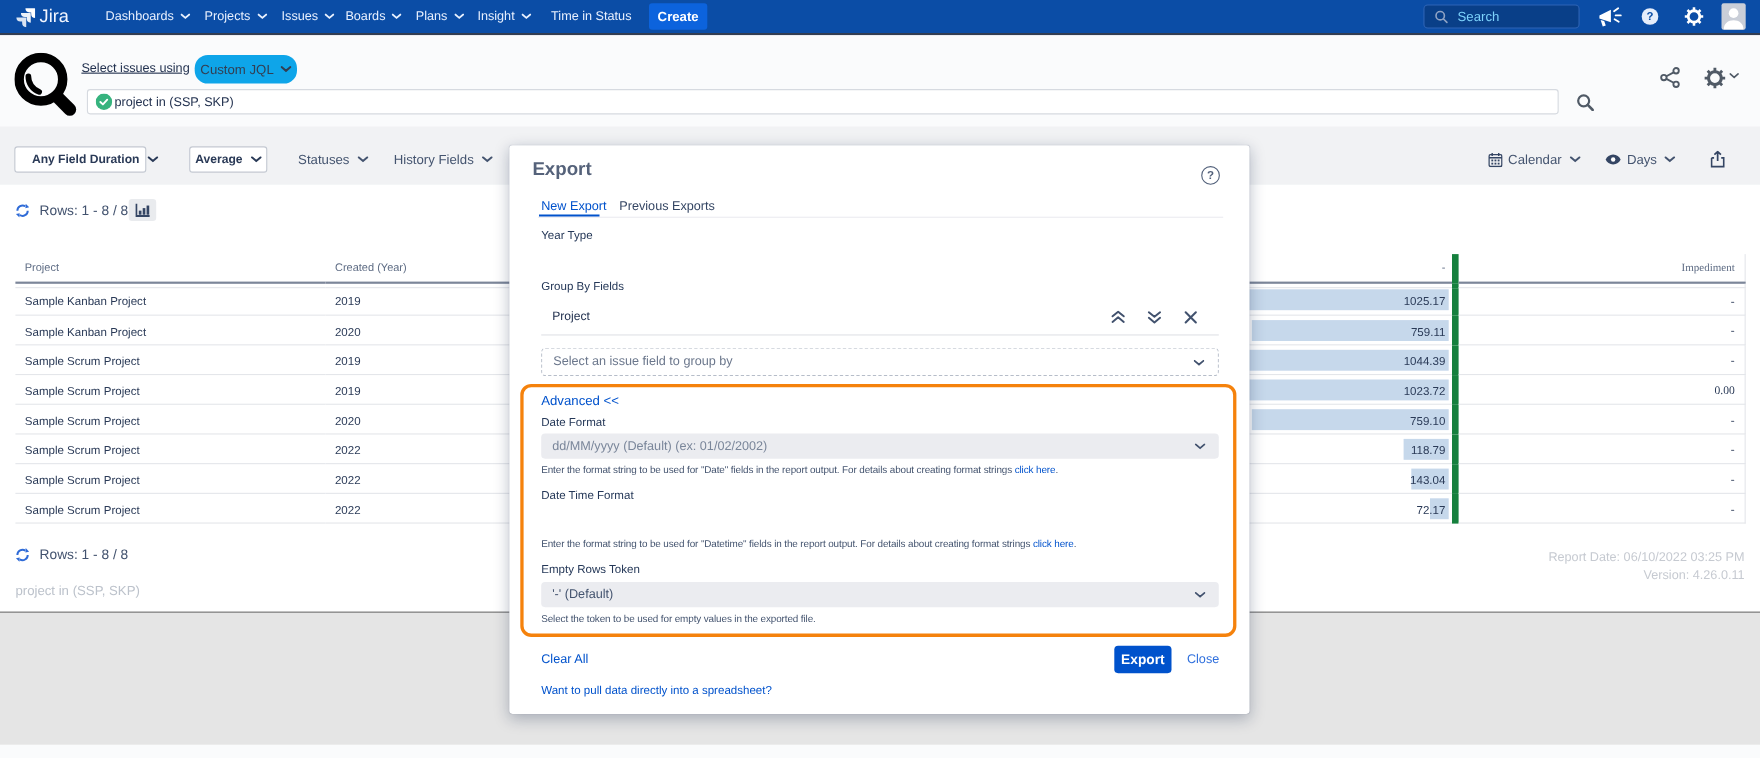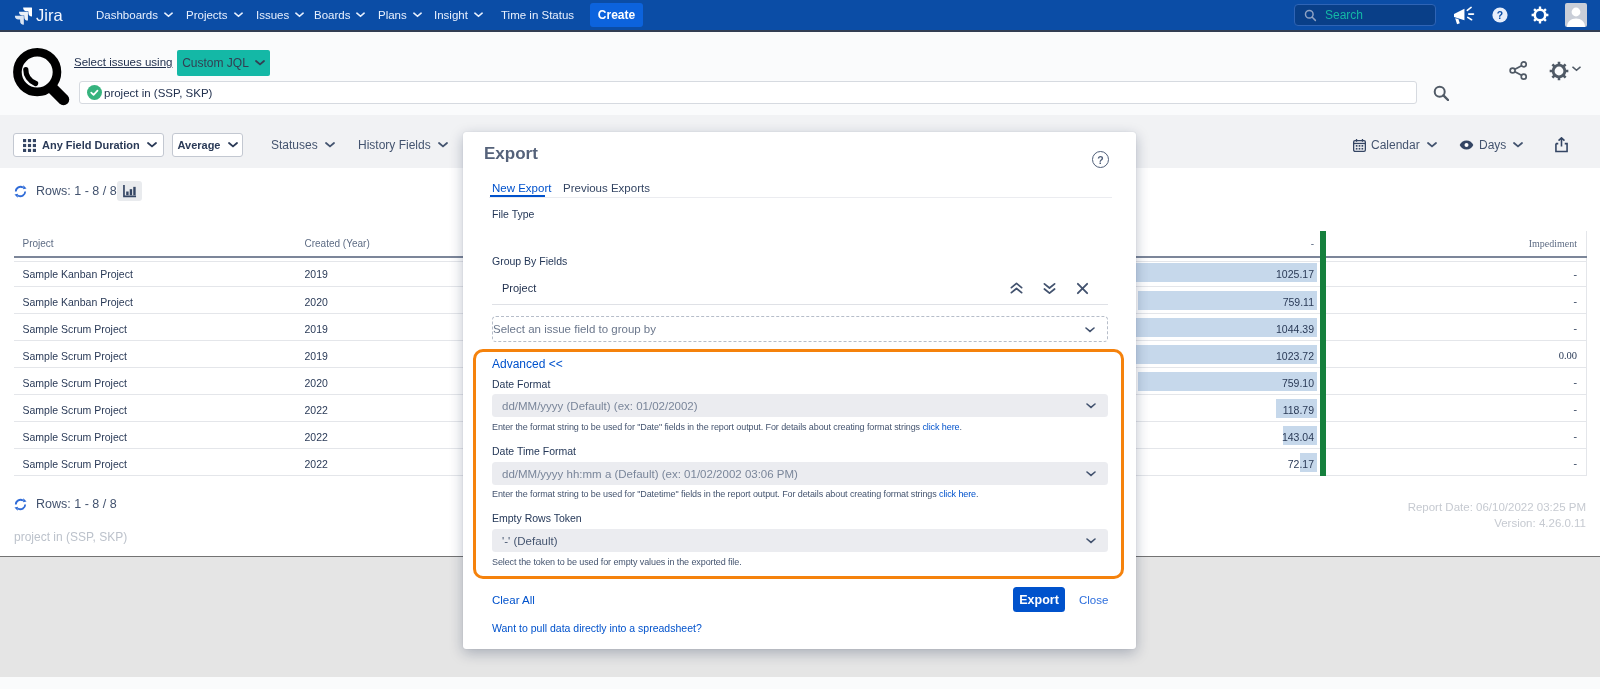--- a/index.html
+++ b/index.html
@@ -7,27 +7,27 @@
 body { font-family:"Liberation Sans", sans-serif; position:relative; background:#fafbfc; }
 .abs { position:absolute; }
 
 
 #navbar { position:absolute; left:0; top:0; width:1600px; height:32px; background:#0b4da6; border-bottom:2px solid #323d52; }
 #navbar .menu { position:absolute; top:0; height:30px; display:flex; align-items:center; color:#e8f0fe; font-size:11.5px; }
 #navbar .menu .cv { margin-left:6px; }
 .jira-logo { position:absolute; left:14px; top:6px; display:flex; align-items:center; color:#fff; }
 .jira-logo .jtxt { font-size:16.5px; margin-left:4px; color:#f2f6ff; }
 #create-btn { position:absolute; left:590px; top:3px; width:53px; height:24px; background:#0c63dd; border-radius:3px; color:#fff; font-size:12px; font-weight:bold; display:flex; align-items:center; justify-content:center; }
-#nav-search { position:absolute; left:1294px; top:4px; width:142px; height:22px; background:#093f88; border:1px solid #2f64b5; border-radius:4px; display:flex; align-items:center; color:#14b8a6; font-size:12px; }
+#nav-search { position:absolute; left:1294px; top:4px; width:142px; height:22px; background:#093f88; border:1px solid #2f64b5; border-radius:4px; display:flex; align-items:center; color:#7dd3fc; font-size:12px; }
 #nav-search svg { margin:0 8px 0 9px; }
 
 
 #header { position:absolute; left:0; top:32px; width:1600px; height:83px; background:#fafbfc; }
 #sel-label { position:absolute; left:74px; top:24px; font-size:11.5px; color:#22314f;text-decoration:underline; }
-#jql-btn { position:absolute; left:177px; top:18px; width:93px; height:26px; background:#14b8a6; border-radius:2px; display:flex; align-items:center; justify-content:center; font-size:12px; color:#333e52; }
+#jql-btn { position:absolute; left:177px; top:18px; width:93px; height:26px; background:#0ea5e9; border-radius:12px; display:flex; align-items:center; justify-content:center; font-size:12px; color:#333e52; }
 #jql-btn .cv { margin-left:6px; }
 #jql-input { position:absolute; left:79px; top:49px; width:1338px; height:23px; background:#fff; border:1px solid #d6dae0; border-radius:3px; display:flex; align-items:center; }
 #jql-input .txt { font-size:11.5px; color:#22314f; margin-left:2px; }
 
 
 #toolbar { position:absolute; left:0; top:115px; width:1600px; height:53px; background:#f1f2f4; }
 .tbtn { position:absolute; top:18px; height:24px; background:#fff; border:1px solid #c3c8d1; border-radius:3px; display:flex; align-items:center; font-weight:bold; font-size:11px; color:#2a3a57; white-space:nowrap; }
 .tlink { position:absolute; top:18px; height:24px; display:flex; align-items:center; font-size:12px; color:#44546f; white-space:nowrap; }
 .tlink .cv, .tbtn .cv { margin-left:7px; }
 
@@ -164,21 +164,21 @@
       <g stroke="#505a66" stroke-width="3.1">
         <path d="M12 0.8v4M12 19.2v4M0.8 12h4M19.2 12h4M4.1 4.1l2.8 2.8M17.1 17.1l2.8 2.8M19.9 4.1l-2.8 2.8M6.9 17.1l-2.8 2.8"></path>
       </g>
     </svg>
   <svg class="abs" style="left:1572px;top:34px" width="9" height="6" viewBox="0 0 10 6">
       <path d="M1 1l4 3.4L9 1" fill="none" stroke="#505a66" stroke-width="1.7" stroke-linecap="round"></path>
     </svg>
 </div>
 
 <div id="toolbar">
-  <div class="tbtn" style="left:13px;width:151px;">
+  <div class="tbtn" style="left:13px;width:120px;">
     <svg style="margin-left:9px" width="13" height="13" viewBox="0 0 14 14">
         <g fill="#344563">
           <rect x="0" y="0" width="3.4" height="3.4"></rect>
           <rect x="5.3" y="0" width="3.4" height="3.4"></rect>
           <rect x="10.6" y="0" width="3.4" height="3.4"></rect>
           <rect x="0" y="5.3" width="3.4" height="3.4"></rect>
           <rect x="5.3" y="5.3" width="3.4" height="3.4"></rect>
           <rect x="10.6" y="5.3" width="3.4" height="3.4"></rect>
           <rect x="0" y="10.6" width="3.4" height="3.4"></rect>
           <rect x="5.3" y="10.6" width="3.4" height="3.4"></rect>
@@ -348,57 +348,51 @@
   </div>
 </div>
 
 <div id="modal">
   <div class="in" id="m-title">Export</div>
   <div class="in" id="m-help">?</div>
   <div class="in mtab" style="left:29px;top:50px;color:#0052cc">New Export</div>
   <div class="in" style="left:26.5px;top:62.5px;width:55px;height:2.5px;background:#0052cc"></div>
   <div class="in mtab" style="left:100px;top:50px;color:#344563">Previous Exports</div>
   <div class="in" id="m-divider"></div>
-  <div class="in mlabel" style="left:29px;top:76px">File Type</div>
+  <div class="in mlabel" style="left:29px;top:76px">Year Type</div>
   <div class="in mlabel" style="left:29px;top:123px">Group By Fields</div>
   <div class="in" style="left:29px;top:140px;width:616px;height:33px;border-bottom:1px solid #dfe1e6;font-size:11px;color:#22314f;display:flex;align-items:center">
     <span style="margin-left:10px">Project</span>
     <svg class="abs" style="left:518px;top:10px" width="13" height="13" viewBox="0 0 14 14">
         <path d="M1.5 6.5 7 2l5.5 4.5M1.5 12 7 7.5 12.5 12" fill="none" stroke="#42526e" stroke-width="1.9" stroke-linecap="round" stroke-linejoin="round" transform="translate(0 -0.5)"></path>
       </svg>
     <svg class="abs" style="left:551px;top:10px" width="13" height="13" viewBox="0 0 14 14">
         <path d="M1.5 2 7 6.5 12.5 2M1.5 7.5 7 12l5.5-4.5" fill="none" stroke="#42526e" stroke-width="1.9" stroke-linecap="round" stroke-linejoin="round"></path>
       </svg>
     <svg class="abs" style="left:584px;top:10px" width="13" height="13" viewBox="0 0 14 14">
         <path d="M2 2l10 10M12 2 2 12" stroke="#42526e" stroke-width="2" stroke-linecap="round"></path>
       </svg>
   </div>
   <div class="in" style="left:29px;top:184px;width:616px;height:26px;border:1px dashed #b6bdc9;border-radius:4px;display:flex;align-items:center;font-size:11.5px;color:#6b778c">
-    <span style="">Select an issue field to group by</span>
+    <span style="margin-left:10px">Select an issue field to group by</span>
     <svg class="abs cv" style="right:12px;top:10px" width="10" height="6" viewBox="0 0 10 6">
         <path d="M1 1l4 3.4L9 1" fill="none" stroke="#42526e" stroke-width="1.6" stroke-linecap="round"></path>
       </svg>
   </div>
   <div class="in" id="m-orange"></div>
   <div class="in" style="left:29px;top:225px;font-size:12px;color:#0052cc">Advanced &lt;&lt;</div>
   <div class="in mlabel" style="left:29px;top:246px">Date Format</div>
   <div class="in msel" style="top:262px;color:#7a869a">
       <span style="margin-left:10px">dd/MM/yyyy (Default) (ex: 01/02/2002)</span>
     <svg class="cv" width="10" height="6" viewBox="0 0 10 6">
         <path d="M1 1l4 3.4L9 1" fill="none" stroke="#42526e" stroke-width="1.6" stroke-linecap="round"></path>
       </svg>
     </div>
   <div class="in mhelp" style="top:290px">Enter the format string to be used for "Date" fields in the report output. For details about creating format strings <a>click here</a>.</div>
   <div class="in mlabel" style="left:29px;top:313px">Date Time Format</div>
-  <div class="in msel" style="top:330px;color:#7a869a">
-      <span style="margin-left:10px">dd/MM/yyyy hh:mm a (Default) (ex: 01/02/2002 03:06 PM)</span>
-    <svg class="cv" width="10" height="6" viewBox="0 0 10 6">
-        <path d="M1 1l4 3.4L9 1" fill="none" stroke="#42526e" stroke-width="1.6" stroke-linecap="round"></path>
-      </svg>
-    </div>
   <div class="in mhelp" style="top:357px">Enter the format string to be used for "Datetime" fields in the report output. For details about creating format strings <a>click here</a>.</div>
   <div class="in mlabel" style="left:29px;top:380px">Empty Rows Token</div>
   <div class="in msel" style="top:397px;color:#44546f">
       <span style="margin-left:10px">'-' (Default)</span>
     <svg class="cv" width="10" height="6" viewBox="0 0 10 6">
         <path d="M1 1l4 3.4L9 1" fill="none" stroke="#42526e" stroke-width="1.6" stroke-linecap="round"></path>
       </svg>
     </div>
   <div class="in mhelp" style="top:425px">Select the token to be used for empty values in the exported file.</div>
   <div class="in" style="left:29px;top:462px;font-size:11.5px;color:#0052cc">Clear All</div>

